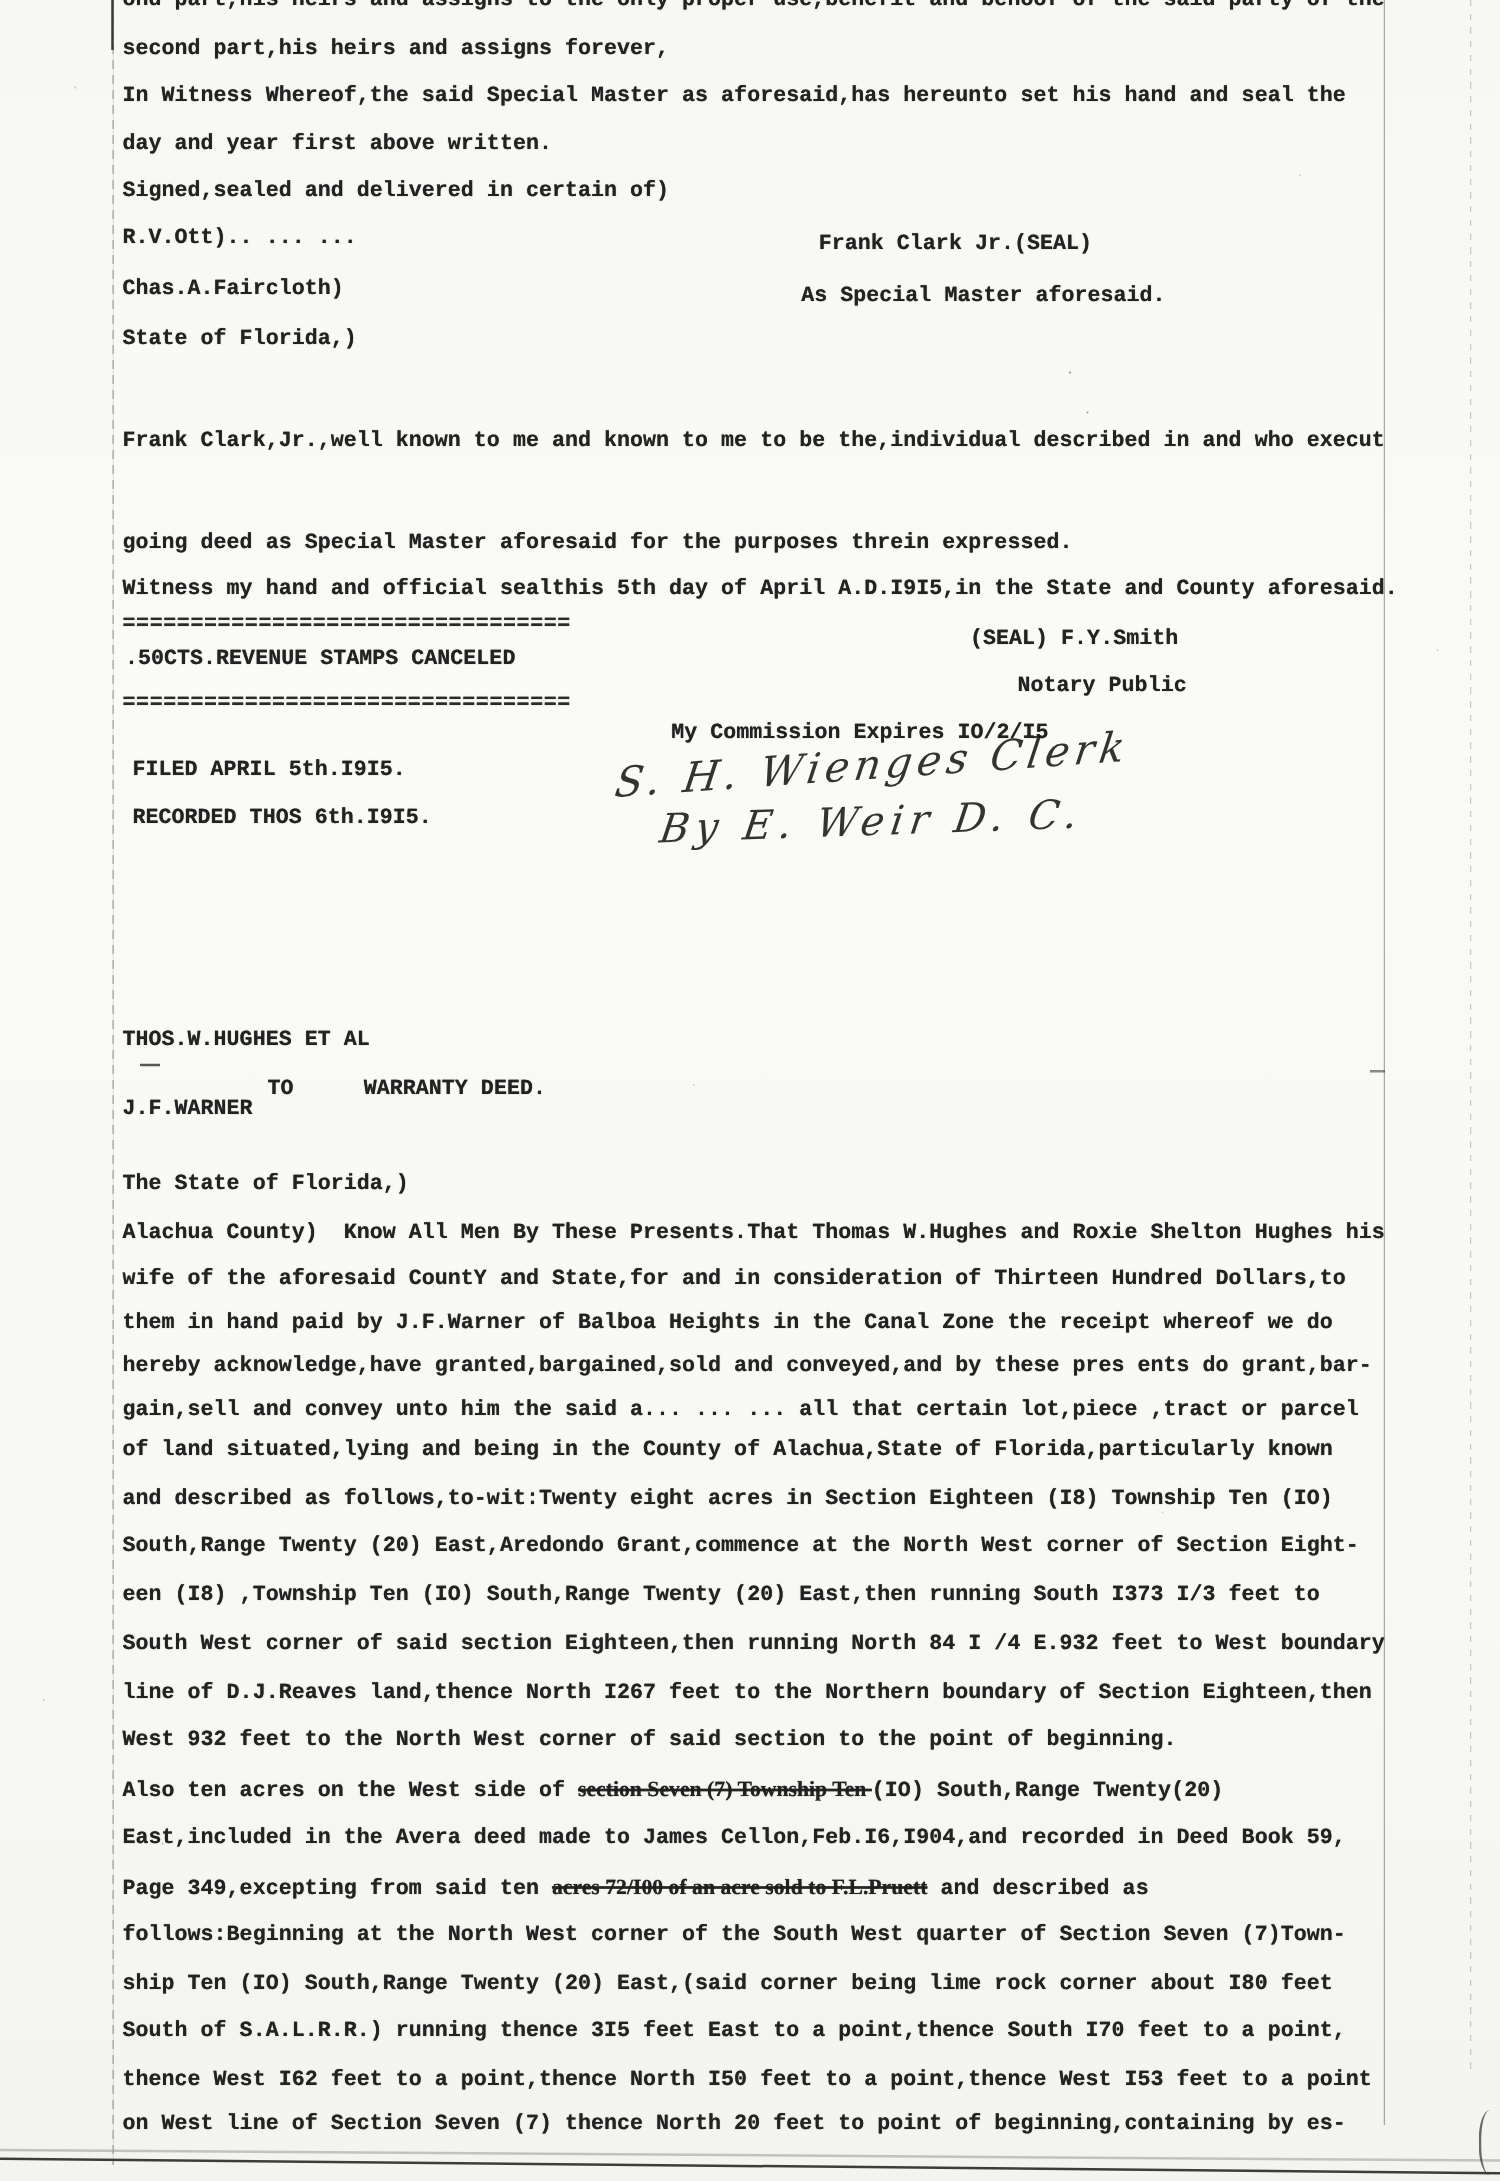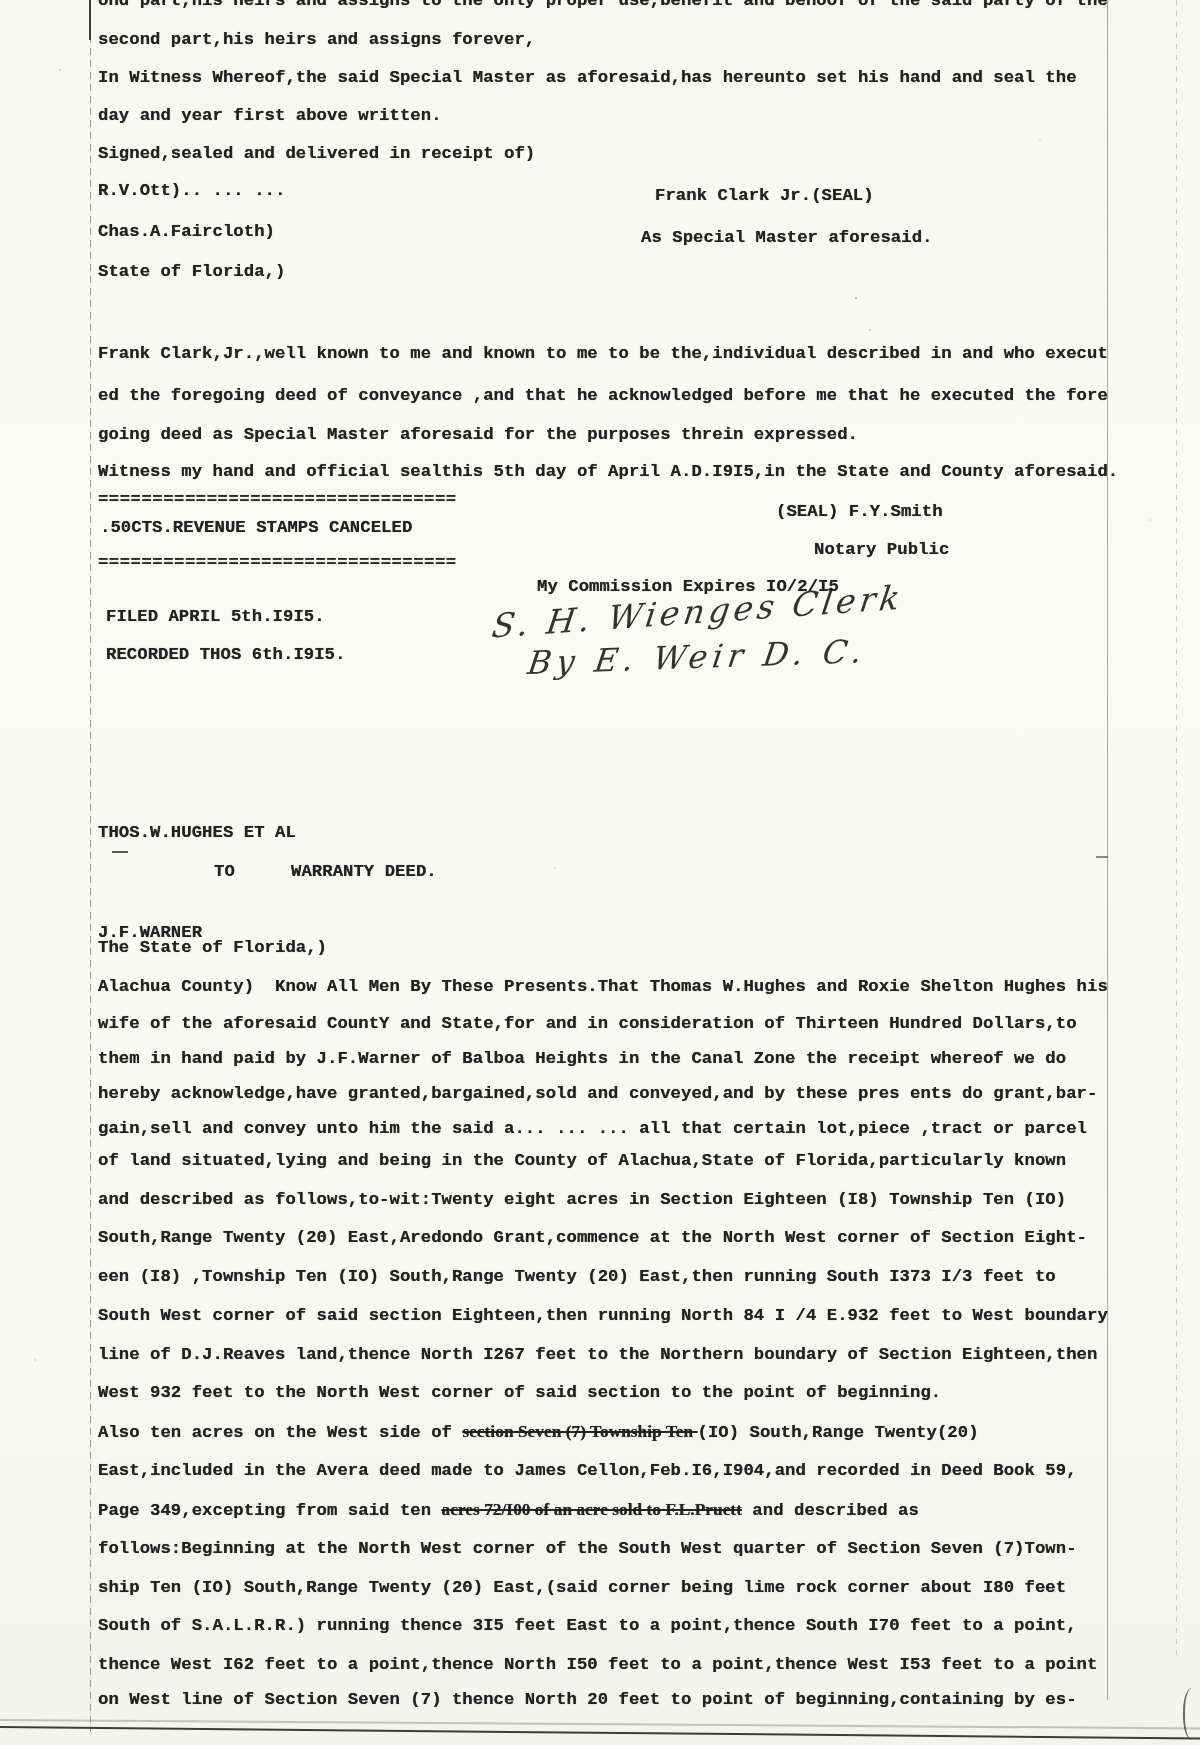--- a/index.html
+++ b/index.html
@@ -81,28 +81,27 @@
   <div class="rule rule-right"></div>
   <div class="rule rule-right-faint"></div>
   <div class="bottom-smudge"></div>
   <div class="bottom-edge"></div>
   <div class="corner-arc"></div>
 
   <div class="line" style="top:-9px">ond part,his heirs and assigns to the only proper use,benefit and behoof of the said party of the</div>
   <div class="line" style="top:30px">second part,his heirs and assigns forever,</div>
   <div class="line" style="top:68px">In Witness Whereof,the said Special Master as aforesaid,has hereunto set his hand and seal the</div>
   <div class="line" style="top:106px">day and year first above written.</div>
-  <div class="line" style="top:144px">Signed,sealed and delivered in receipt of)</div>
+  <div class="line" style="top:144px">Signed,sealed and delivered in certain of)</div>
   <div class="line" style="top:181px">R.V.Ott).. ... ...</div>
   <div class="line" style="top:186px;left:655px">Frank Clark Jr.(SEAL)</div>
   <div class="line" style="top:222px">Chas.A.Faircloth)</div>
   <div class="line" style="top:228px;left:641px">As Special Master aforesaid.</div>
   <div class="line" style="top:262px">State of Florida,)</div>
   <div class="line" style="top:344px">Frank Clark,Jr.,well known to me and known to me to be the,individual described in and who execut</div>
-  <div class="line" style="top:386px">ed the foregoing deed of conveyance ,and that he acknowledged before me that he executed the fore</div>
   <div class="line" style="top:425px">going deed as Special Master aforesaid for the purposes threin expressed.</div>
   <div class="line" style="top:462px">Witness my hand and official sealthis 5th day of April A.D.I9I5,in the State and County aforesaid.</div>
 
   <div class="line sep" style="top:490px">=================================</div>
   <div class="line" style="top:502px;left:776px">(SEAL) F.Y.Smith</div>
   <div class="line" style="top:518px;left:100px">.50CTS.REVENUE STAMPS CANCELED</div>
   <div class="line" style="top:540px;left:814px">Notary Public</div>
   <div class="line sep" style="top:553px">=================================</div>
   <div class="line" style="top:577px;left:537px">My Commission Expires IO/2/I5</div>
 
@@ -110,21 +109,21 @@
   <div class="line" style="top:645px;left:106px">RECORDED THOS 6th.I9I5.</div>
 
   <div class="sig sig1">S. H. Wienges Clerk</div>
   <div class="sig sig2">By E. Weir D. C.</div>
 
   <div class="line" style="top:823px">THOS.W.HUGHES ET AL</div>
   <div class="stray" style="left:112px;top:851px;width:16px;opacity:.8"></div>
   <div class="stray" style="left:1096px;top:856px;width:12px;opacity:.55"></div>
   <div class="line" style="top:862px;left:214px">TO</div>
   <div class="line" style="top:862px;left:291px">WARRANTY DEED.</div>
-  <div class="line" style="top:923px">J.F.WARNER</div>
+  <div class="line" style="top:878px">J.F.WARNER</div>
 
   <div class="line" style="top:938px">The State of Florida,)</div>
   <div class="line" style="top:977px">Alachua County)  Know All Men By These Presents.That Thomas W.Hughes and Roxie Shelton Hughes his</div>
   <div class="line" style="top:1014px">wife of the aforesaid CountY and State,for and in consideration of Thirteen Hundred Dollars,to</div>
   <div class="line" style="top:1049px">them in hand paid by J.F.Warner of Balboa Heights in the Canal Zone the receipt whereof we do</div>
   <div class="line" style="top:1084px">hereby acknowledge,have granted,bargained,sold and conveyed,and by these pres ents do grant,bar-</div>
   <div class="line" style="top:1119px">gain,sell and convey unto him the said a... ... ... all that certain lot,piece ,tract or parcel</div>
   <div class="line" style="top:1151px">of land situated,lying and being in the County of Alachua,State of Florida,particularly known</div>
   <div class="line" style="top:1190px">and described as follows,to-wit:Twenty eight acres in Section Eighteen (I8) Township Ten (IO)</div>
   <div class="line" style="top:1228px">South,Range Twenty (20) East,Aredondo Grant,commence at the North West corner of Section Eight-</div>

